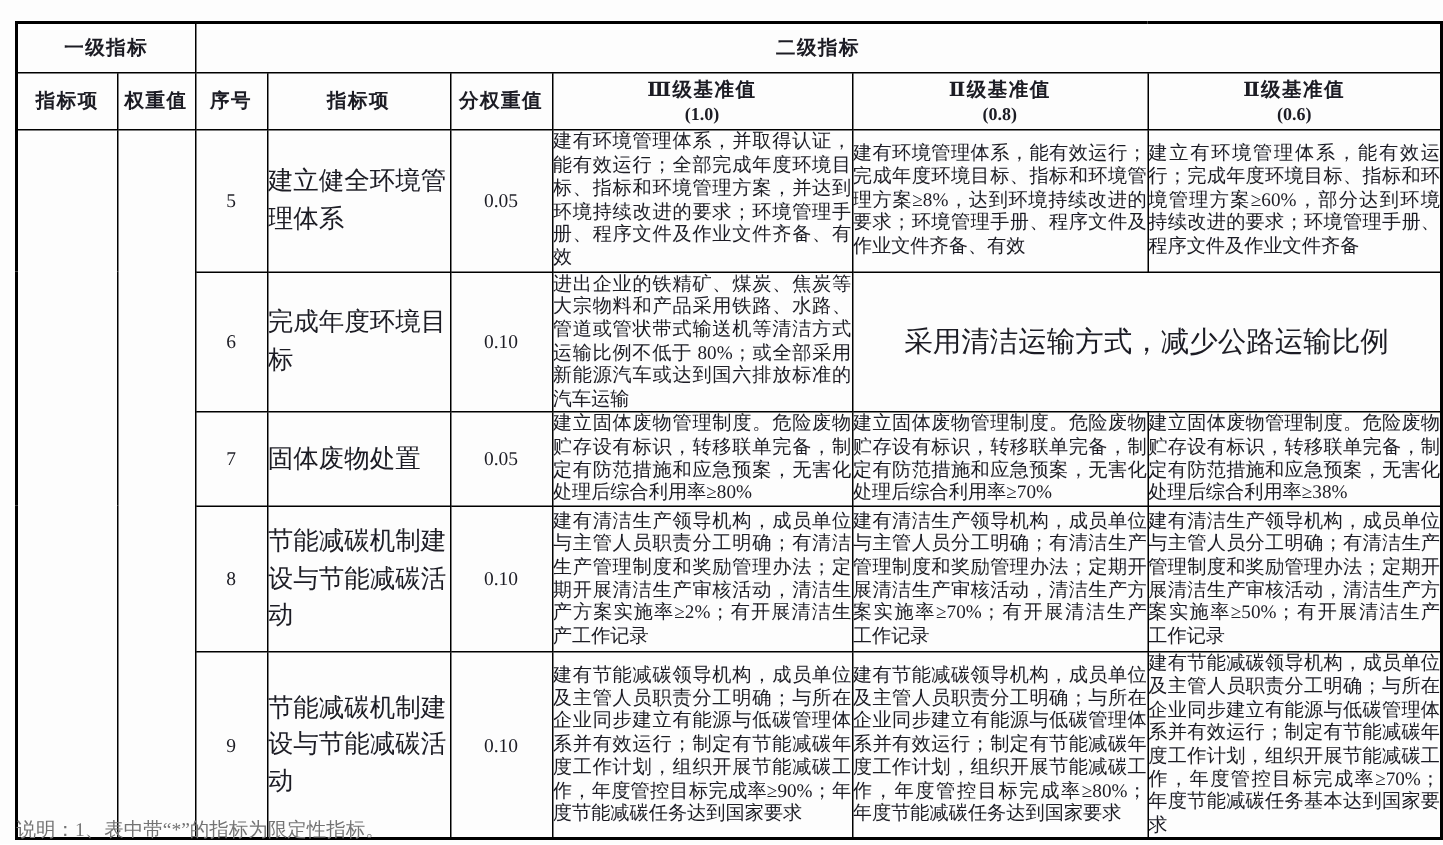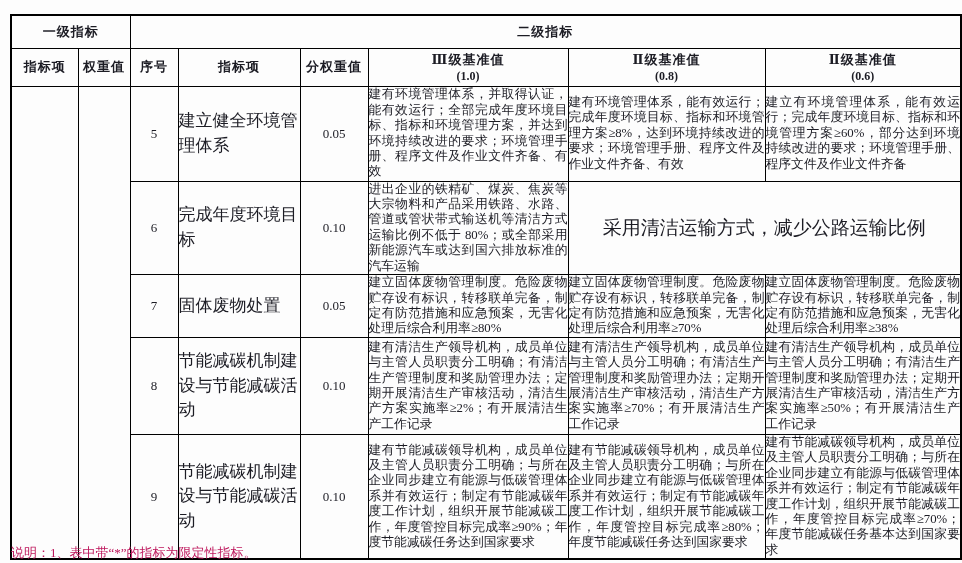--- a/index.html
+++ b/index.html
@@ -53,21 +53,21 @@
   }
   td.cell-base-center{
     text-align:center;
     vertical-align:middle;
     font-size:19px;
   }
   .footnote{
     position:absolute;
     left:11px;top:544px;
     font-size:13px;
-    color:#be185d;
+    color:#737373;
   }
 </style>
 </head>
 <body>
 
 <div class="page">
 
   <table class="main">
     <colgroup>
       <col style="width:67px">

